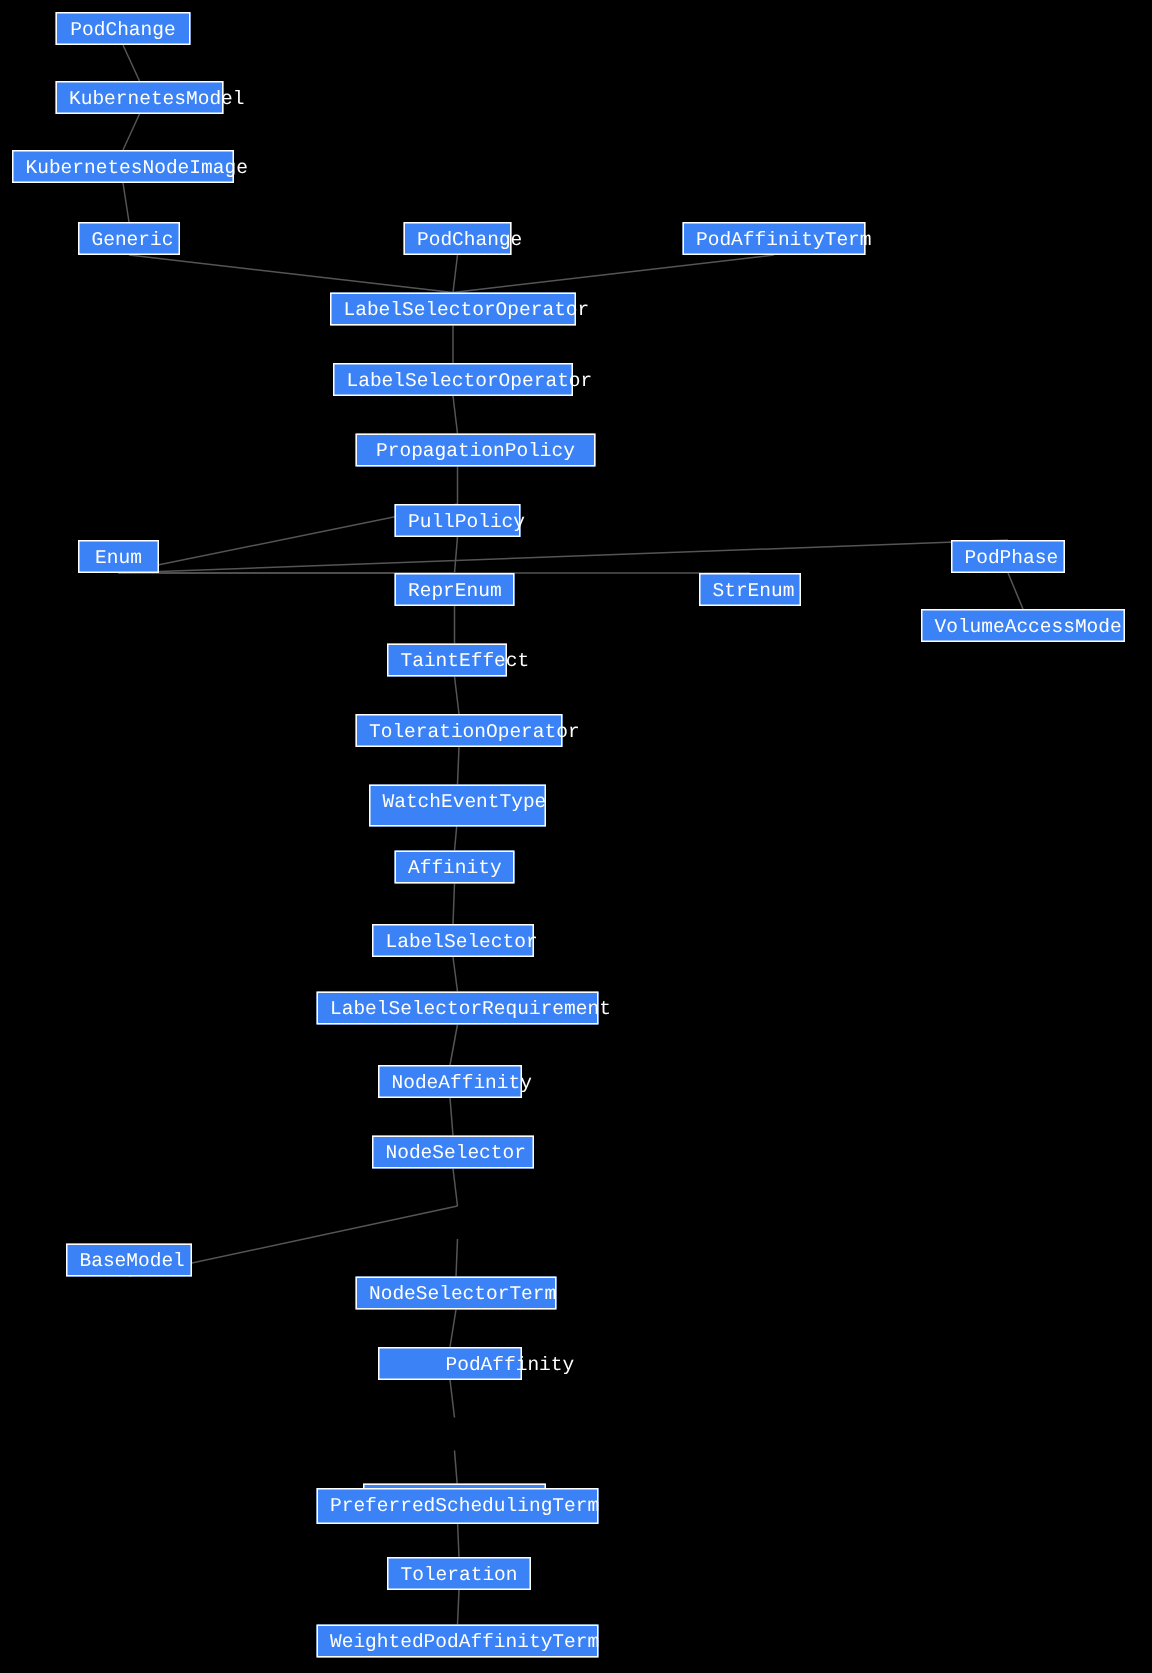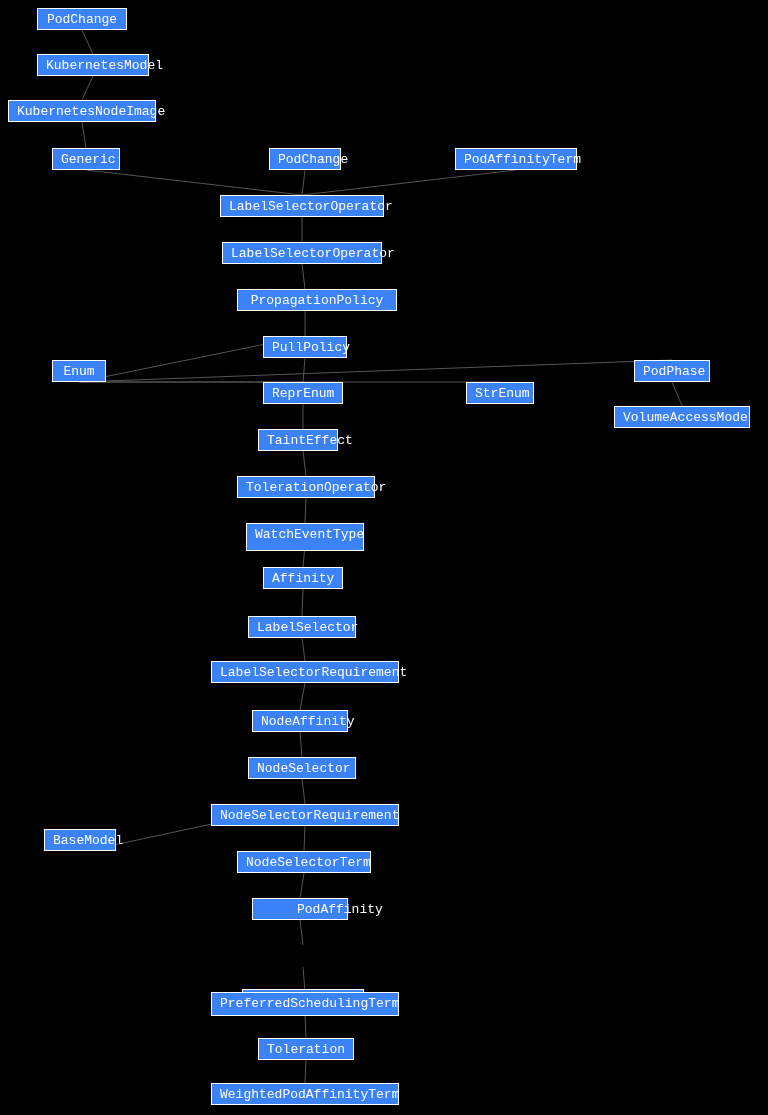--- a/index.html
+++ b/index.html
@@ -95,21 +95,20 @@
     <div class="node-box" style="left: 634px; top: 360px; width: 76px; height: 22px;">PodPhase</div>
     <div class="node-box" style="left: 614px; top: 406px; width: 136px; height: 22px;">VolumeAccessMode</div>
     <div class="node-box" style="left: 258px; top: 429px; width: 80px; height: 22px;">TaintEffect</div>
     <div class="node-box" style="left: 237px; top: 476px; width: 138px; height: 22px;">TolerationOperator</div>
     <div class="node-box" style="left: 246px; top: 523px; width: 118px; height: 28px;">WatchEventType</div>
     <div class="node-box" style="left: 263px; top: 567px; width: 80px; height: 22px;">Affinity</div>
     <div class="node-box" style="left: 248px; top: 616px; width: 108px; height: 22px;">LabelSelector</div>
     <div class="node-box" style="left: 211px; top: 661px; width: 188px; height: 22px;">LabelSelectorRequirement</div>
     <div class="node-box" style="left: 252px; top: 710px; width: 96px; height: 22px;">NodeAffinity</div>
     <div class="node-box" style="left: 248px; top: 757px; width: 108px; height: 22px;">NodeSelector</div>
-    <div class="node-box" style="left: 211px; top: 804px; width: 188px; height: 22px;">NodeSelectorRequirement</div>
-    <div class="node-box" style="left: 44px; top: 829px; width: 72px; height: 22px;">BaseModel</div>
+    <div class="node-box" style="left: 44px; top: 829px; width: 84px; height: 22px;">BaseModel</div>
     <div class="node-box" style="left: 237px; top: 851px; width: 134px; height: 22px;">NodeSelectorTerm</div>
     <div class="node-box" style="left: 252px; top: 898px; width: 96px; height: 22px; padding-left: 44px;">PodAffinity</div>
     <div class="node-box" style="left: 242px; top: 945px; width: 122px; height: 22px; margin-top: 44px;">PodAffinityTerm</div>
     <div class="node-box" style="left: 211px; top: 992px; width: 188px; height: 24px;">PreferredSchedulingTerm</div>
     <div class="node-box" style="left: 258px; top: 1038px; width: 96px; height: 22px;">Toleration</div>
     <div class="node-box" style="left: 211px; top: 1083px; width: 188px; height: 22px;">WeightedPodAffinityTerm</div>
   </div>
 
 </body></html>

